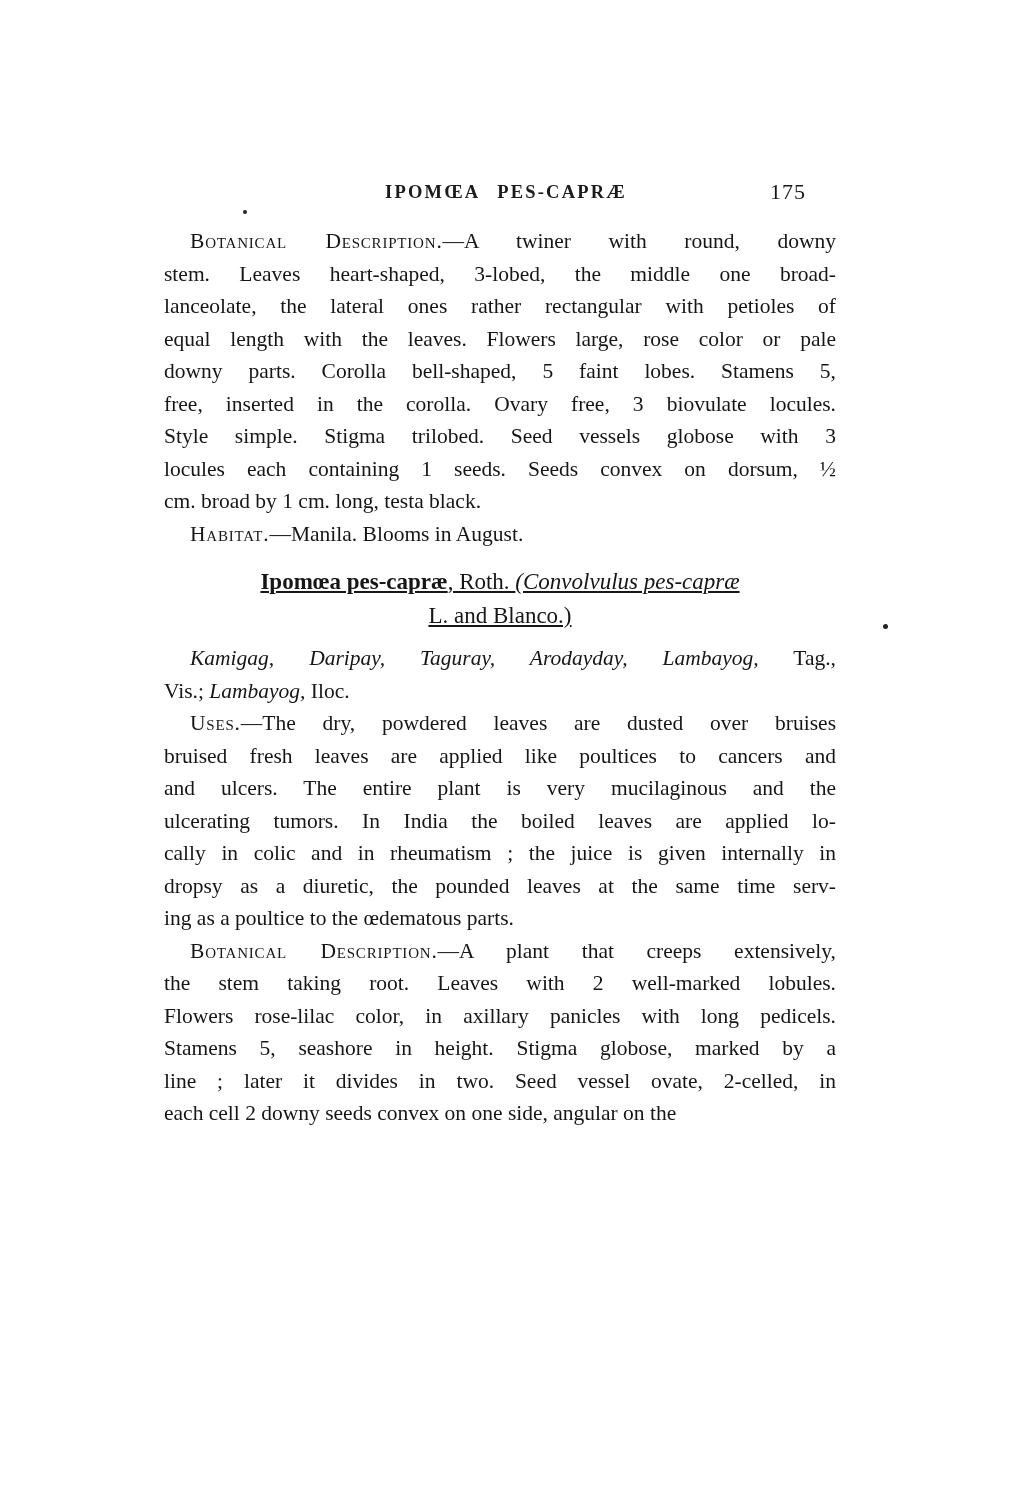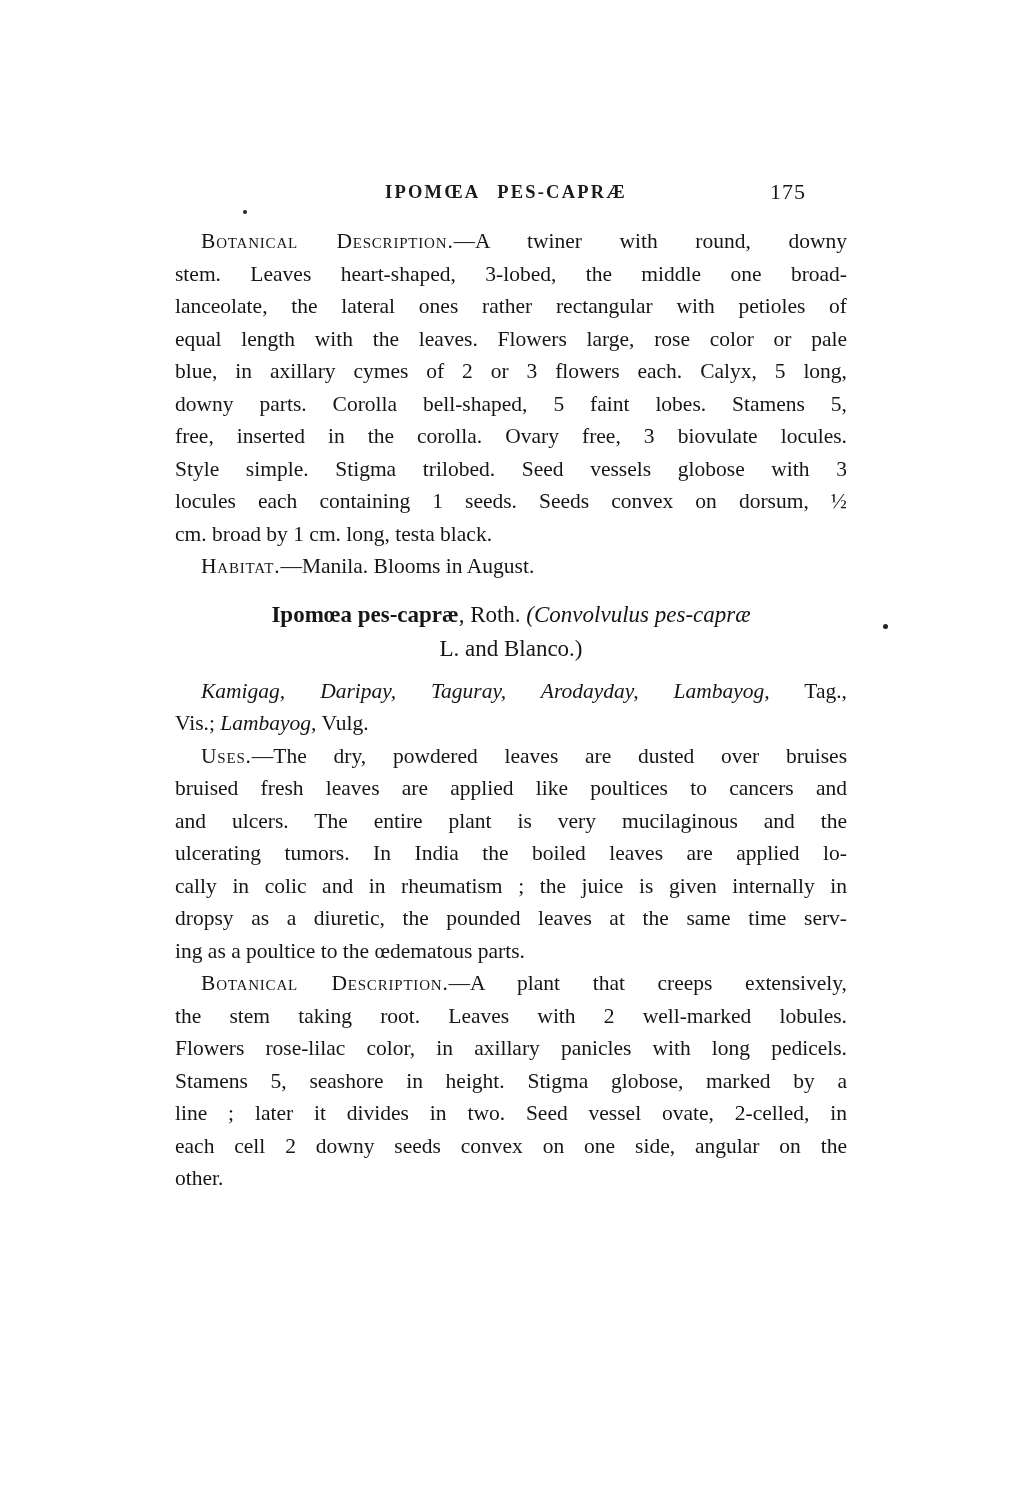--- a/index.html
+++ b/index.html
@@ -33,21 +33,21 @@
   }
   .page-number {
     position: absolute;
     right: 36px;
     top: -3px;
     font-size: 22px;
     letter-spacing: 1px;
   }
   .text-column {
     position: absolute;
-    left: 175px;
+    left: 164px;
     top: 225px;
     width: 672px;
     font-size: 21.5px;
     line-height: 32.5px;
   }
   .para .line {
     text-align: justify;
     text-align-last: justify;
   }
   .para .line:last-child {
@@ -60,20 +60,21 @@
     margin-top: 15px;
     margin-bottom: 9px;
     font-size: 23px;
     line-height: 34px;
   }
   .para.center .line,
   .para.center .line:last-child {
     text-align: right;
     text-align-last: center;
     text-indent: 0;
+    text-decoration: underline;
   }
   .sc {
     font-variant: small-caps;
     letter-spacing: 0.8px;
   }
   .i { font-style: italic; }
   .b { font-weight: bold; }
   .speck {
     position: absolute;
     background: #242424;
@@ -89,52 +90,50 @@
   <span class="running-title">IPOMŒA PES-CAPRÆ</span>
   <span class="page-number">175</span>
 </div>
 
 <div class="text-column">
   <div class="para indent">
       <div class="line"><span class="sc">Botanical Description.</span><span>—A twiner with round, downy</span></div>
       <div class="line"><span>stem. Leaves heart-shaped, 3-lobed, the middle one broad-</span></div>
       <div class="line"><span>lanceolate, the lateral ones rather rectangular with petioles of</span></div>
       <div class="line"><span>equal length with the leaves. Flowers large, rose color or pale</span></div>
-      <div class="line"><span>blue, in axillary cymes of 2 or 3 flowers each. Calyx, 5 long,</span></div>
       <div class="line"><span>downy parts. Corolla bell-shaped, 5 faint lobes. Stamens 5,</span></div>
       <div class="line"><span>free, inserted in the corolla. Ovary free, 3 biovulate locules.</span></div>
       <div class="line"><span>Style simple. Stigma trilobed. Seed vessels globose with 3</span></div>
       <div class="line"><span>locules each containing 1 seeds. Seeds convex on dorsum, ½</span></div>
       <div class="line"><span>cm. broad by 1 cm. long, testa black.</span></div>
     </div>
   <div class="para indent">
       <div class="line"><span class="sc">Habitat.</span><span>—Manila. Blooms in August.</span></div>
     </div>
   <div class="para center">
       <div class="line"><span class="b">Ipomœa pes-capræ</span><span>, Roth. </span><span class="i">(Convolvulus pes-capræ</span></div>
       <div class="line"><span>L. and Blanco.)</span></div>
     </div>
   <div class="para indent">
       <div class="line"><span class="i">Kamigag, Daripay, Taguray, Arodayday, Lambayog,</span><span> Tag.,</span></div>
-      <div class="line"><span>Vis.; </span><span class="i">Lambayog,</span><span> Vulg.</span></div>
+      <div class="line"><span>Vis.; </span><span class="i">Lambayog,</span><span> Iloc.</span></div>
     </div>
   <div class="para indent">
       <div class="line"><span class="sc">Uses.</span><span>—The dry, powdered leaves are dusted over bruises</span></div>
       <div class="line"><span>bruised fresh leaves are applied like poultices to cancers and</span></div>
       <div class="line"><span>and ulcers. The entire plant is very mucilaginous and the</span></div>
       <div class="line"><span>ulcerating tumors. In India the boiled leaves are applied lo-</span></div>
       <div class="line"><span>cally in colic and in rheumatism ; the juice is given internally in</span></div>
       <div class="line"><span>dropsy as a diuretic, the pounded leaves at the same time serv-</span></div>
       <div class="line"><span>ing as a poultice to the œdematous parts.</span></div>
     </div>
   <div class="para indent">
       <div class="line"><span class="sc">Botanical Description.</span><span>—A plant that creeps extensively,</span></div>
       <div class="line"><span>the stem taking root. Leaves with 2 well-marked lobules.</span></div>
       <div class="line"><span>Flowers rose-lilac color, in axillary panicles with long pedicels.</span></div>
       <div class="line"><span>Stamens 5, seashore in height. Stigma globose, marked by a</span></div>
       <div class="line"><span>line ; later it divides in two. Seed vessel ovate, 2-celled, in</span></div>
       <div class="line"><span>each cell 2 downy seeds convex on one side, angular on the</span></div>
-      <div class="line"><span>other.</span></div>
     </div>
 </div>
 
 <div class="speck speck-1"></div>
 <div class="speck speck-2"></div>
 
 </body></html>

